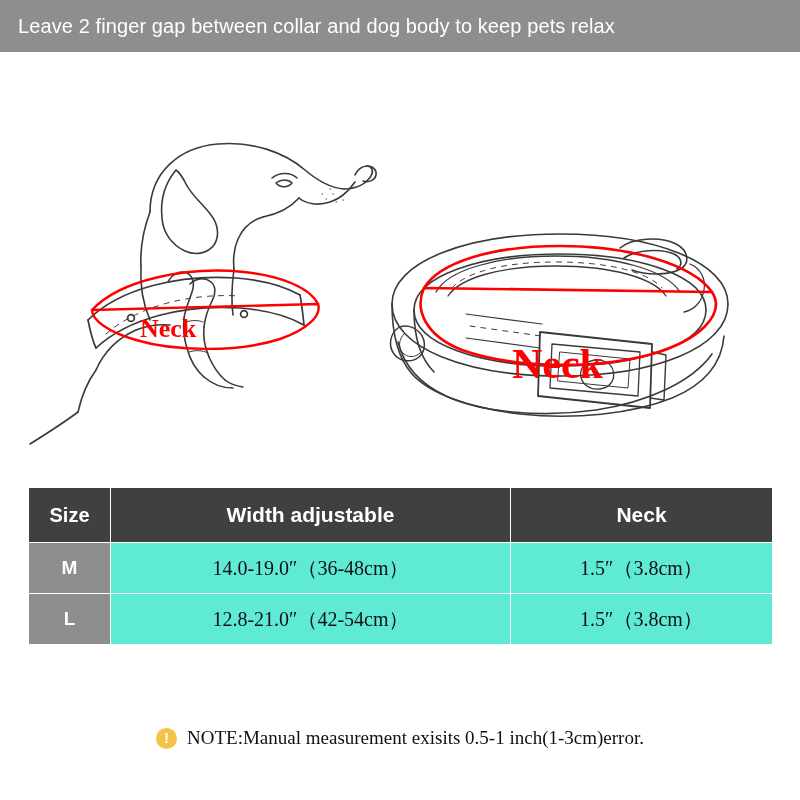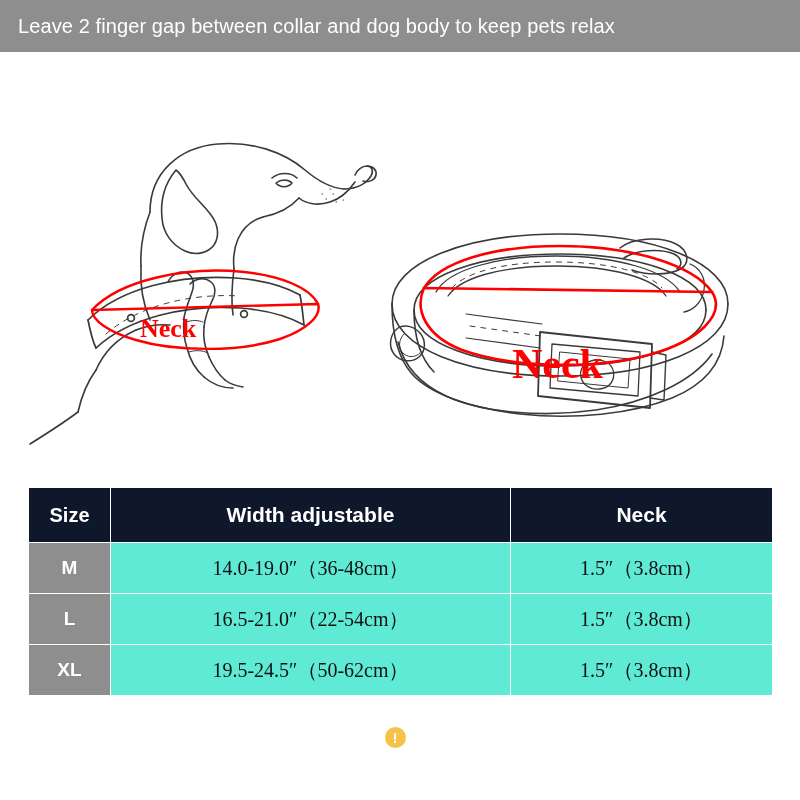--- a/index.html
+++ b/index.html
@@ -75,21 +75,21 @@
   table.size-table col.c2 { width: 400px; }
   table.size-table col.c3 { width: 262px; }
 
   table.size-table th, table.size-table td {
     border: 1px solid #ffffff;
     text-align: center;
     vertical-align: middle;
     font-size: 19px;
   }
   table.size-table thead th {
-    background: #0f172a;
+    background: #404040;
     color: #ffffff;
     font-weight: bold;
     height: 52px;
     font-size: 21px;
   }
   table.size-table thead th.hsize { font-size: 20px; }
   table.size-table tbody td.sizecell {
     background: #8e8e8e;
     color: #ffffff;
     font-weight: bold;
@@ -290,27 +290,23 @@
       </tr>
     </thead>
     <tbody>
       <tr>
         <td class="sizecell">M</td>
         <td class="datacell">14.0-19.0″（36-48cm）</td>
         <td class="datacell">1.5″（3.8cm）</td>
       </tr>
       <tr>
         <td class="sizecell">L</td>
-        <td class="datacell">16.5-21.0″（22-54cm）</td>
-        <td class="datacell">1.5″（3.8cm）</td>
-      </tr>
-      <tr>
-        <td class="sizecell">XL</td>
-        <td class="datacell">19.5-24.5″（50-62cm）</td>
+        <td class="datacell">12.8-21.0″（42-54cm）</td>
         <td class="datacell">1.5″（3.8cm）</td>
       </tr>
     </tbody>
   </table>
 </div>
 
 <div class="note">
   <div class="note-badge">!</div>
+  <div class="note-text">NOTE:Manual measurement exisits 0.5-1 inch(1-3cm)error.</div>
 </div>
 
 </body></html>

